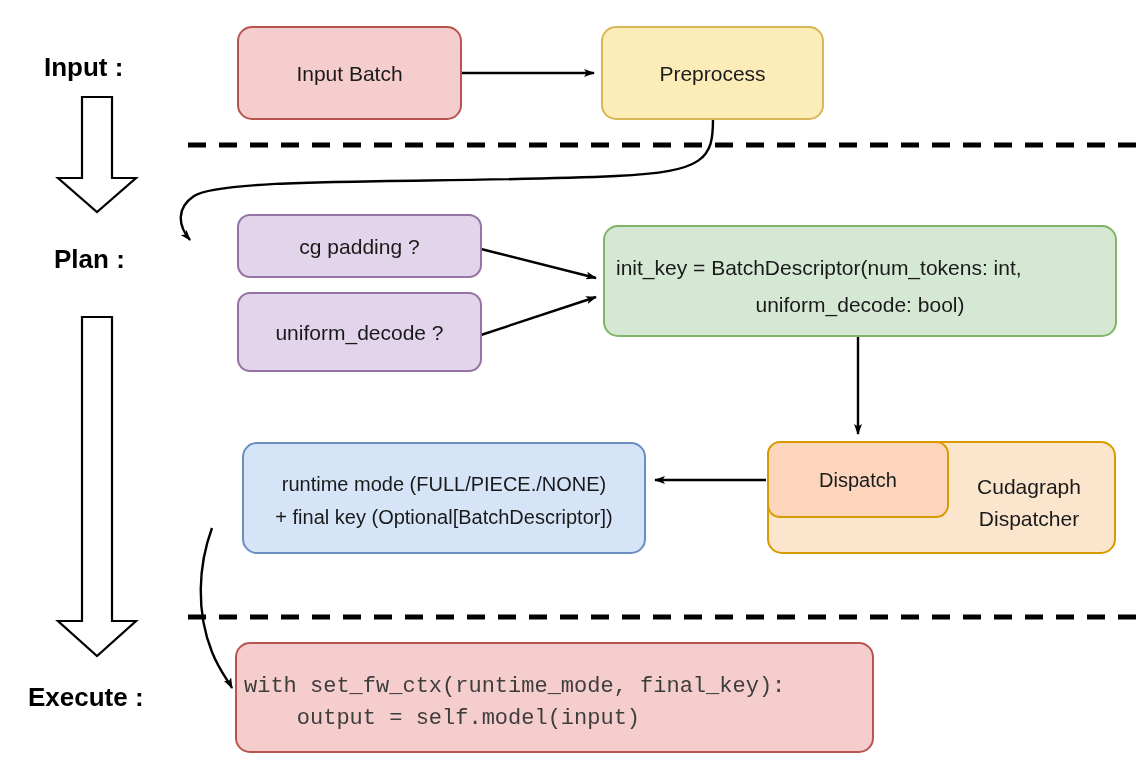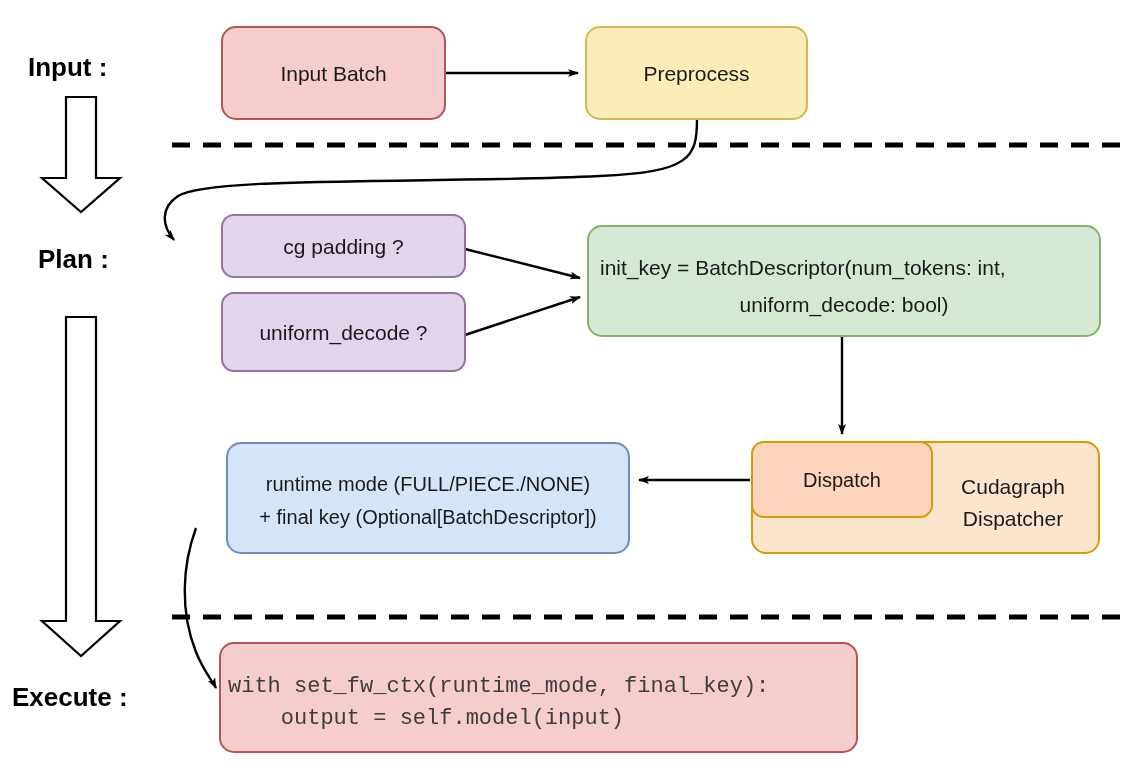--- a/index.html
+++ b/index.html
@@ -10,20 +10,21 @@
   body {
     width: 1142px;
     height: 770px;
     font-family: "Liberation Sans", sans-serif;
     overflow: hidden;
   }
   #diagram-root {
     position: relative;
     width: 1115px;
     height: 770px;
+    margin-left: 16px;
   }
   svg.canvas {
     position: absolute;
     top: 0; left: 0;
     width: 1142px;
     height: 770px;
   }
   .stage-label {
     font-family: "Liberation Sans", sans-serif;
     font-weight: bold;

